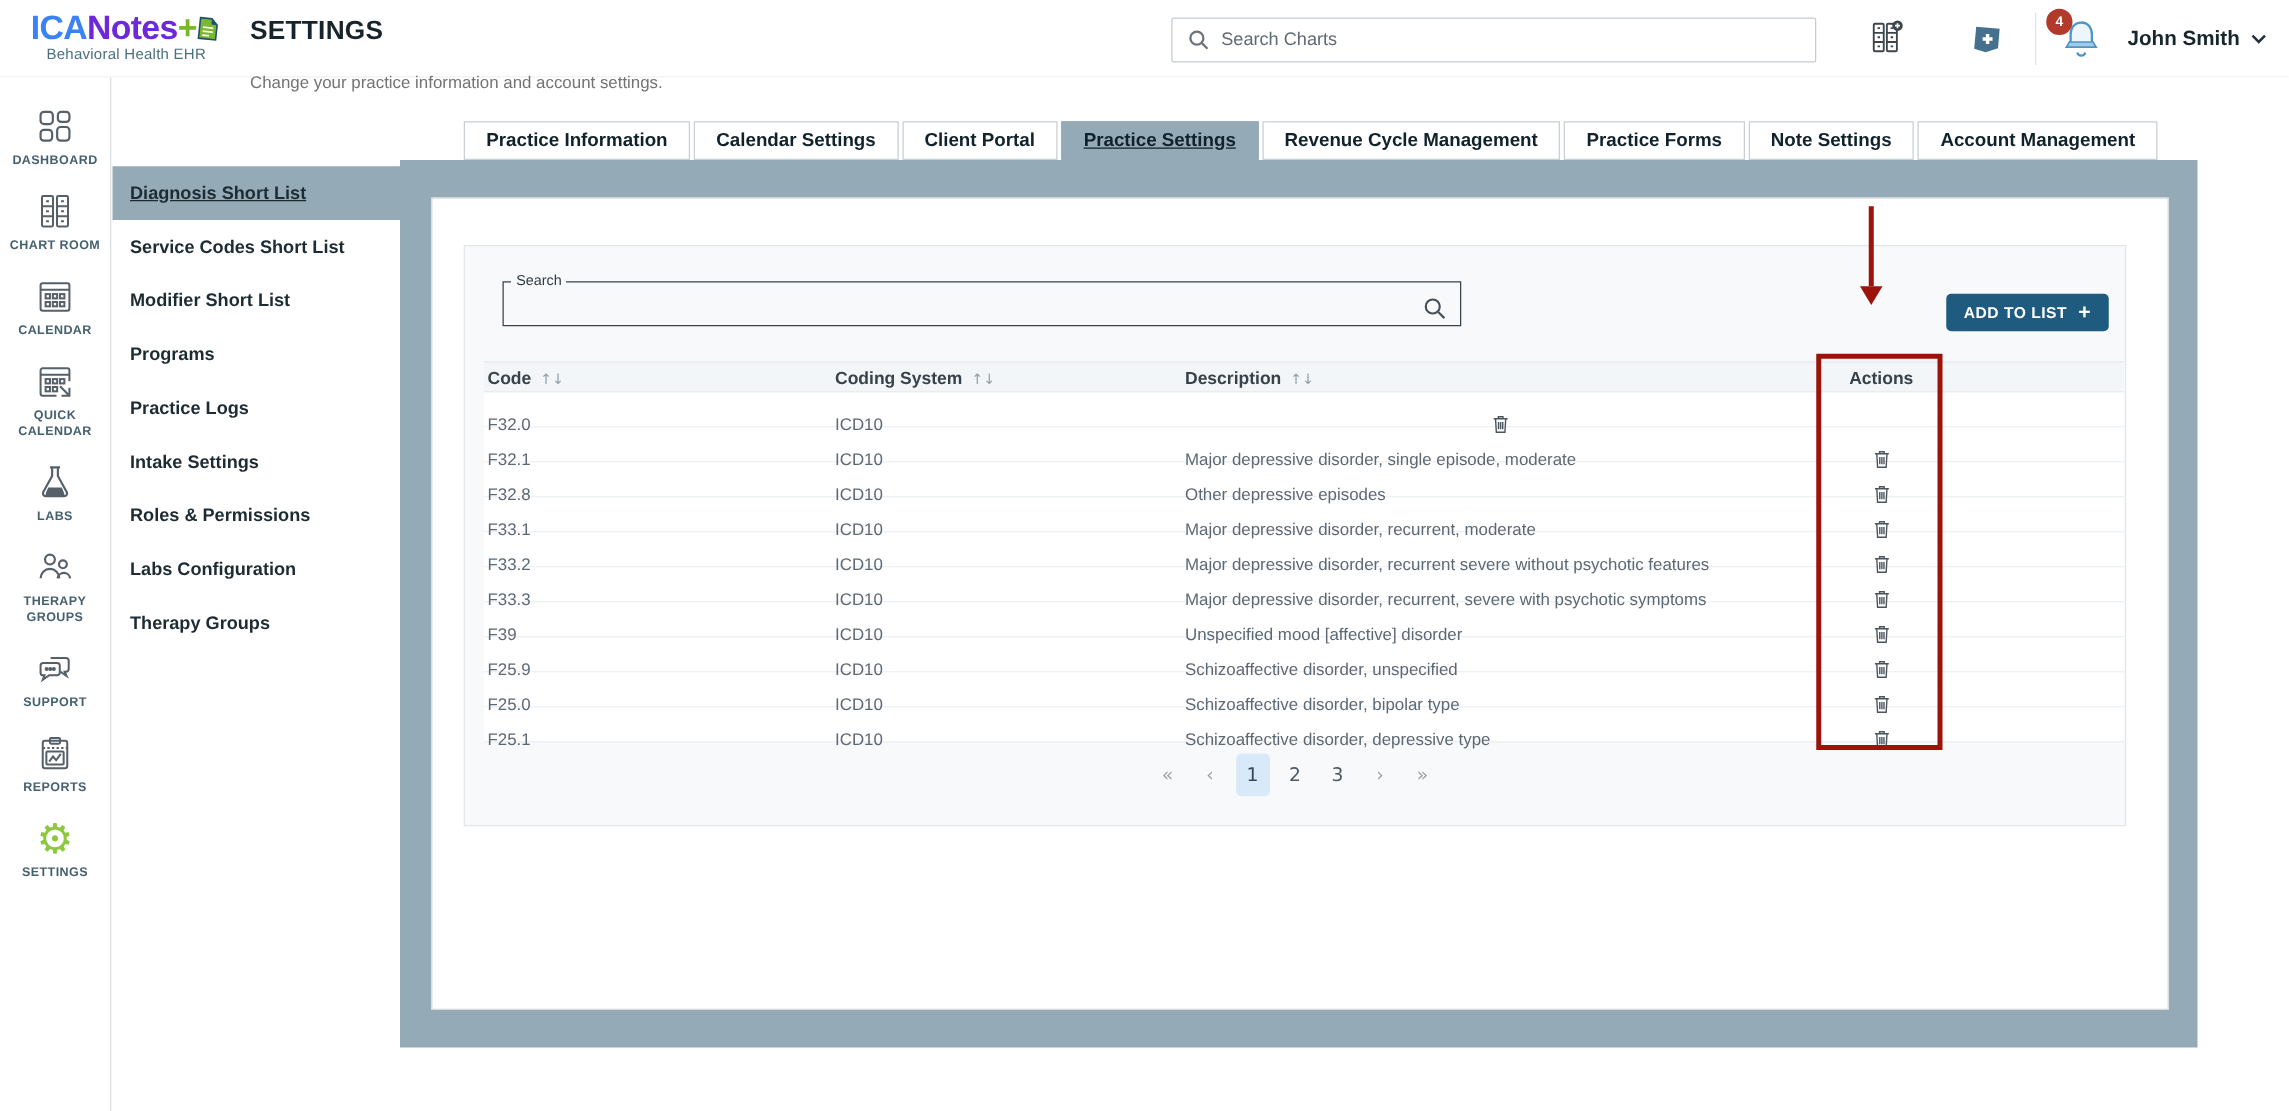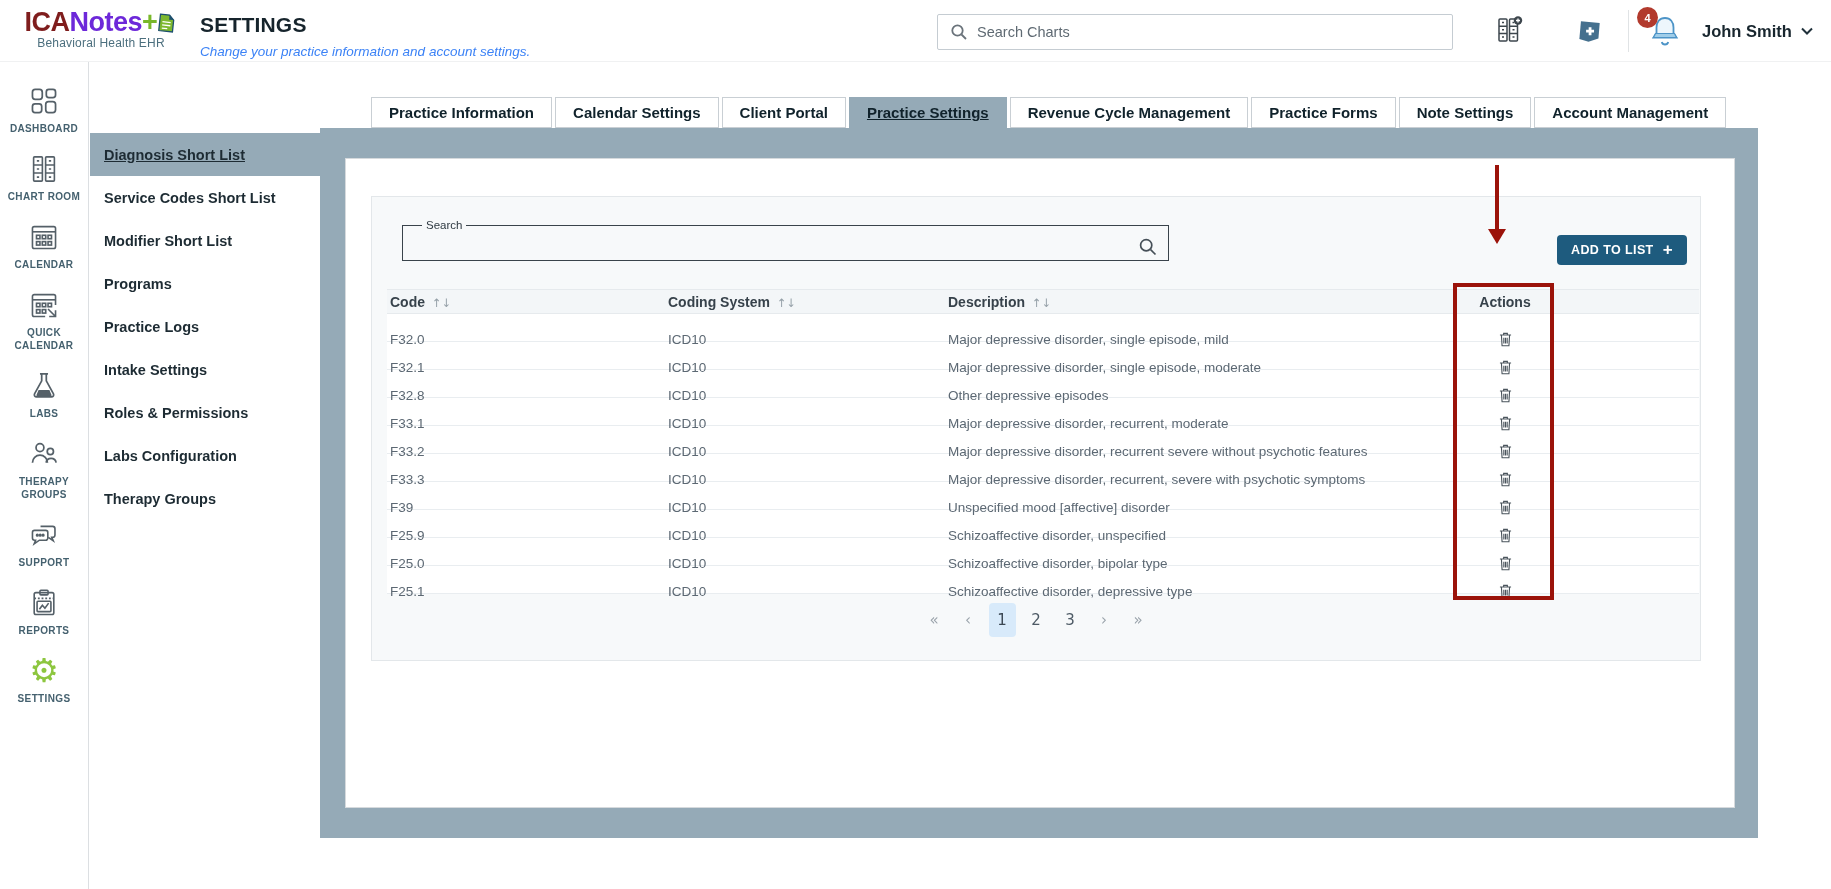--- a/index.html
+++ b/index.html
@@ -4,29 +4,29 @@
 <style>
   * { margin:0; padding:0; box-sizing:border-box; }
   html,body { background:#fff; }
   body { font-family:"Liberation Sans", sans-serif; }
   #app { position:relative; width:1831px; height:889px; background:#fff; overflow:hidden; }
 
   
   .topbar { position:absolute; left:0; top:0; width:1831px; height:62px; background:#fff; border-bottom:1px solid #f0f1f2; z-index:10; }
   .brand { position:absolute; left:16px; top:7px; width:170px; text-align:center; }
   .brand-line { font-size:27px; font-weight:bold; letter-spacing:-0.5px; white-space:nowrap; }
-  .brand-ica { color:#7f1d1d; }
+  .brand-ica { color:#3b82f6; }
   .brand-notes { color:#6d28d9; }
   .brand-plus { color:#79b829; }
   .brand-doc { display:inline-block; vertical-align:-3px; transform:rotate(6deg); margin-left:-2px; }
   .brand-tagline { font-size:12px; color:#4c6f7e; margin-top:-2px; letter-spacing:0.2px; }
 
   .page-head { position:absolute; left:200px; top:13px; }
   .page-title { font-size:21px; font-weight:800; color:#16242c; letter-spacing:0.2px; }
-  .page-subtitle { font-size:13.5px; color:#3b82f6; margin-top:7px;font-style:italic; }
+  .page-subtitle { font-size:13.5px; color:#737373; margin-top:21px; }
 
   .chart-search { position:absolute; left:937px; top:14px; width:516px; height:36px; border:1px solid #c5ccd2; border-radius:2px; background:#fff; display:flex; align-items:center; padding:0 12px; }
   .chart-search input { border:none; outline:none; flex:1; font-size:14.5px; color:#333; margin-left:9px; font-family:"Liberation Sans",sans-serif; background:transparent; }
   .chart-search input::placeholder { color:#5f6a73; }
 
   .top-icon { position:absolute; top:15px; }
   .icon-cabinet-add { left:1494px; }
   .icon-flag { left:1574px; top:16px; }
   .top-divider { position:absolute; left:1628px; top:10px; width:1px; height:42px; background:#e0e3e5; }
   .icon-bell { left:1648px; top:14px; }
@@ -50,21 +50,21 @@
   .tab { height:31px; line-height:29px; padding:0 17px; background:#fff; border:1px solid #c9cfd4; font-size:15px; font-weight:bold; color:#10222b; white-space:nowrap; cursor:pointer; }
   .tab.active { background:#95aab7; border-color:#95aab7; text-decoration:underline; }
 
   
   .panel { position:absolute; left:320px; top:128px; width:1438px; height:710px; background:#95aab7; z-index:3; }
   .card { position:absolute; left:25px; top:30px; width:1390px; height:650px; background:#fff; border:1px solid #d6dadd; }
   .inner { position:absolute; left:25px; top:37px; width:1330px; height:465px; background:#f7f9fa; border:1px solid #e3e7ea; }
 
   
   .search-fieldset { position:absolute; left:30px; top:22px; width:767px; height:42px; border:1px solid #39434b; background:transparent; }
-  .search-fieldset legend { font-size:11.5px; color:#2f3a42; margin-left:19px; padding:0 4px; }
+  .search-fieldset legend { font-size:11.5px; color:#2f3a42; margin-left:6px; padding:0 4px; }
   .search-fieldset input { position:absolute; left:6px; top:2px; width:715px; height:30px; border:none; outline:none; background:transparent; font-size:14px; font-family:"Liberation Sans",sans-serif; color:#333; }
   .search-mag { position:absolute; right:10px; top:6px; }
 
   .add-btn { position:absolute; right:13px; top:38px; height:30px; background:#1e5b7e; border:none; border-radius:4px; color:#fff; font-size:12.5px; font-weight:bold; letter-spacing:0.4px; padding:0 14px; display:flex; align-items:center; gap:9px; cursor:pointer; font-family:"Liberation Sans",sans-serif; }
   .add-btn .plus { font-size:17px; font-weight:bold; margin-top:-1px; }
 
   
   .dx-table { position:absolute; left:15px; top:92px; width:1312px; }
   .trow { display:grid; grid-template-columns:278px 280px 510px 100px 1fr; align-items:center; }
   .thead { height:25px; background:#f3f6f8; border-top:1px solid #e6eaed; border-bottom:1px solid #e6eaed; font-size:14px; font-weight:700; color:#37424b; }
@@ -326,21 +326,20 @@
                 <span>Actions</span>
               </div>
             <div class="cell"></div>
           </div>
 
           <div class="tbody">
 
               <div class="trow">
                 <div class="cell">F32.0</div>
                 <div class="cell">ICD10</div>
-                <div class="cell">Major depressive disorder, single episode, mild</div>
                 <div class="cell cell-actions">
                   <button class="trash-btn">
                     <svg width="13" height="15" viewBox="0 0 14 16">
                       <path d="M1 3.2 h12 M5 3.2 V1.4 h4 v1.8 M2.6 3.2 l0.7 11.6 h7.4 L11.4 3.2 M5.2 6 v6.3 M7 6 v6.3 M8.8 6 v6.3" stroke="#4a545c" fill="none" stroke-width="1.2"></path>
                     </svg>
                   </button>
                 </div>
                 <div class="cell"></div>
               </div>
 

